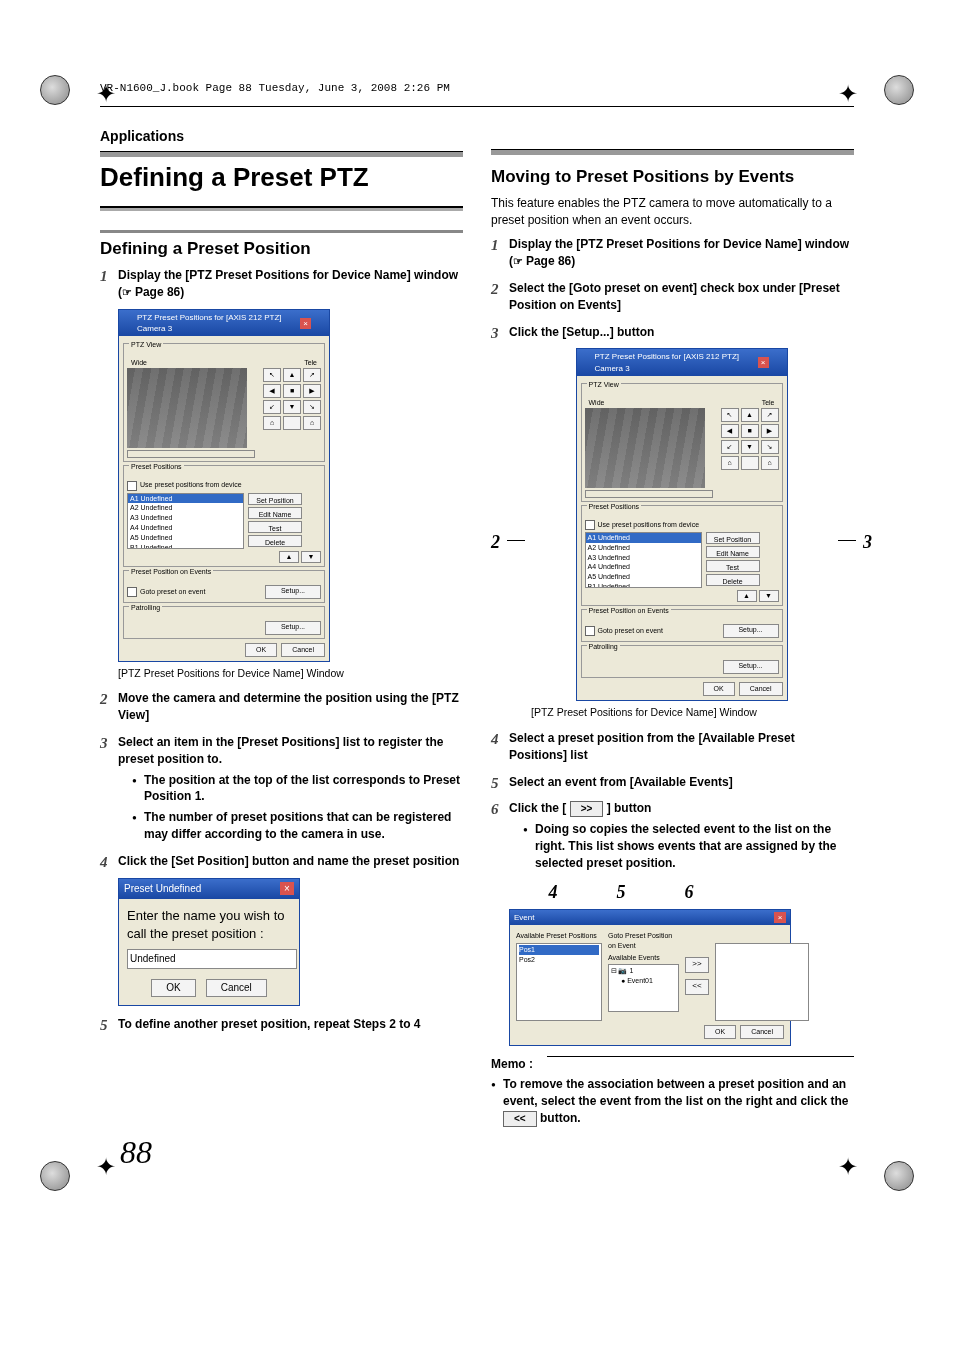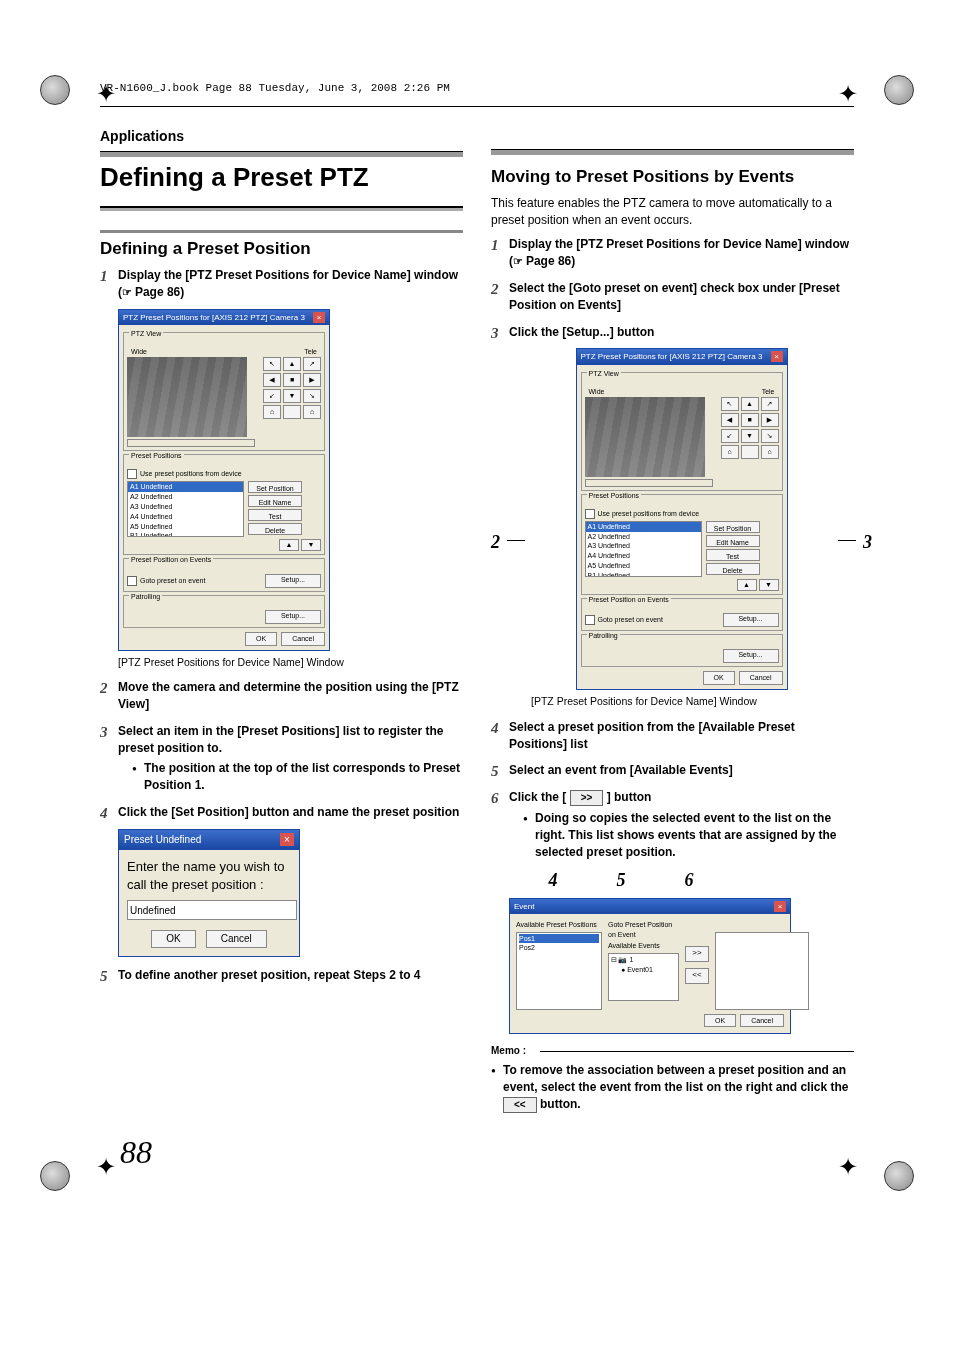--- a/index.html
+++ b/index.html
@@ -139,25 +139,25 @@
   }
   .figure {
     margin: 8px 0 4px 0;
   }
   .caption {
     font-size: 10.5px;
     margin-top: 4px;
   }
   .memo-line {
     display: flex;
-    align-items: center;
+    align-items: flex-start;
     gap: 14px;
     margin-top: 8px;
     font-weight: bold;
-    font-size: 10px;
+    font-size: 12px;
   }
   .memo-line .rule {
     flex: 1;
     border-top: 1px solid #000;
   }
   .btn-inline {
     display: inline-block;
     border: 1px solid #666;
     background: #eee;
     padding: 0 10px;
@@ -177,21 +177,21 @@
     border: 1px solid #1947a3;
     background: #ece9d8;
     font-size: 8px;
     color: #000;
     width: 210px;
   }
   .win .titlebar {
     background: linear-gradient(#3b6ecb,#1947a3);
     color: #fff;
     font-size: 8px;
-    padding: 2px 4px;
+    padding: 2px 18px;
     display: flex;
     justify-content: space-between;
     align-items: center;
   }
   .win .titlebar .x {
     background: #d9534f;
     color: #fff;
     width: 12px;
     height: 11px;
     font-size: 8px;
@@ -408,20 +408,21 @@
             <div class="caption">[PTZ Preset Positions for Device Name] Window</div>
           </div>
         </li>
 
         <li><span class="step-text">Move the camera and determine the position using the [PTZ View]</span></li>
 
         <li>
           <span class="step-text">Select an item in the [Preset Positions] list to register the preset position to.</span>
           <ul class="bullets">
             <li>The position at the top of the list corresponds to Preset Position 1.</li>
+            <li>The number of preset positions that can be registered may differ according to the camera in use.</li>
           </ul>
         </li>
 
         <li>
           <span class="step-text">Click the [Set Position] button and name the preset position</span>
           <div class="figure">
             <div class="dialog">
               <div class="titlebar">
                 <span>Preset Undefined</span>
                 <span class="x" style="background:#d9534f;width:14px;height:13px;text-align:center;line-height:13px;">×</span>

